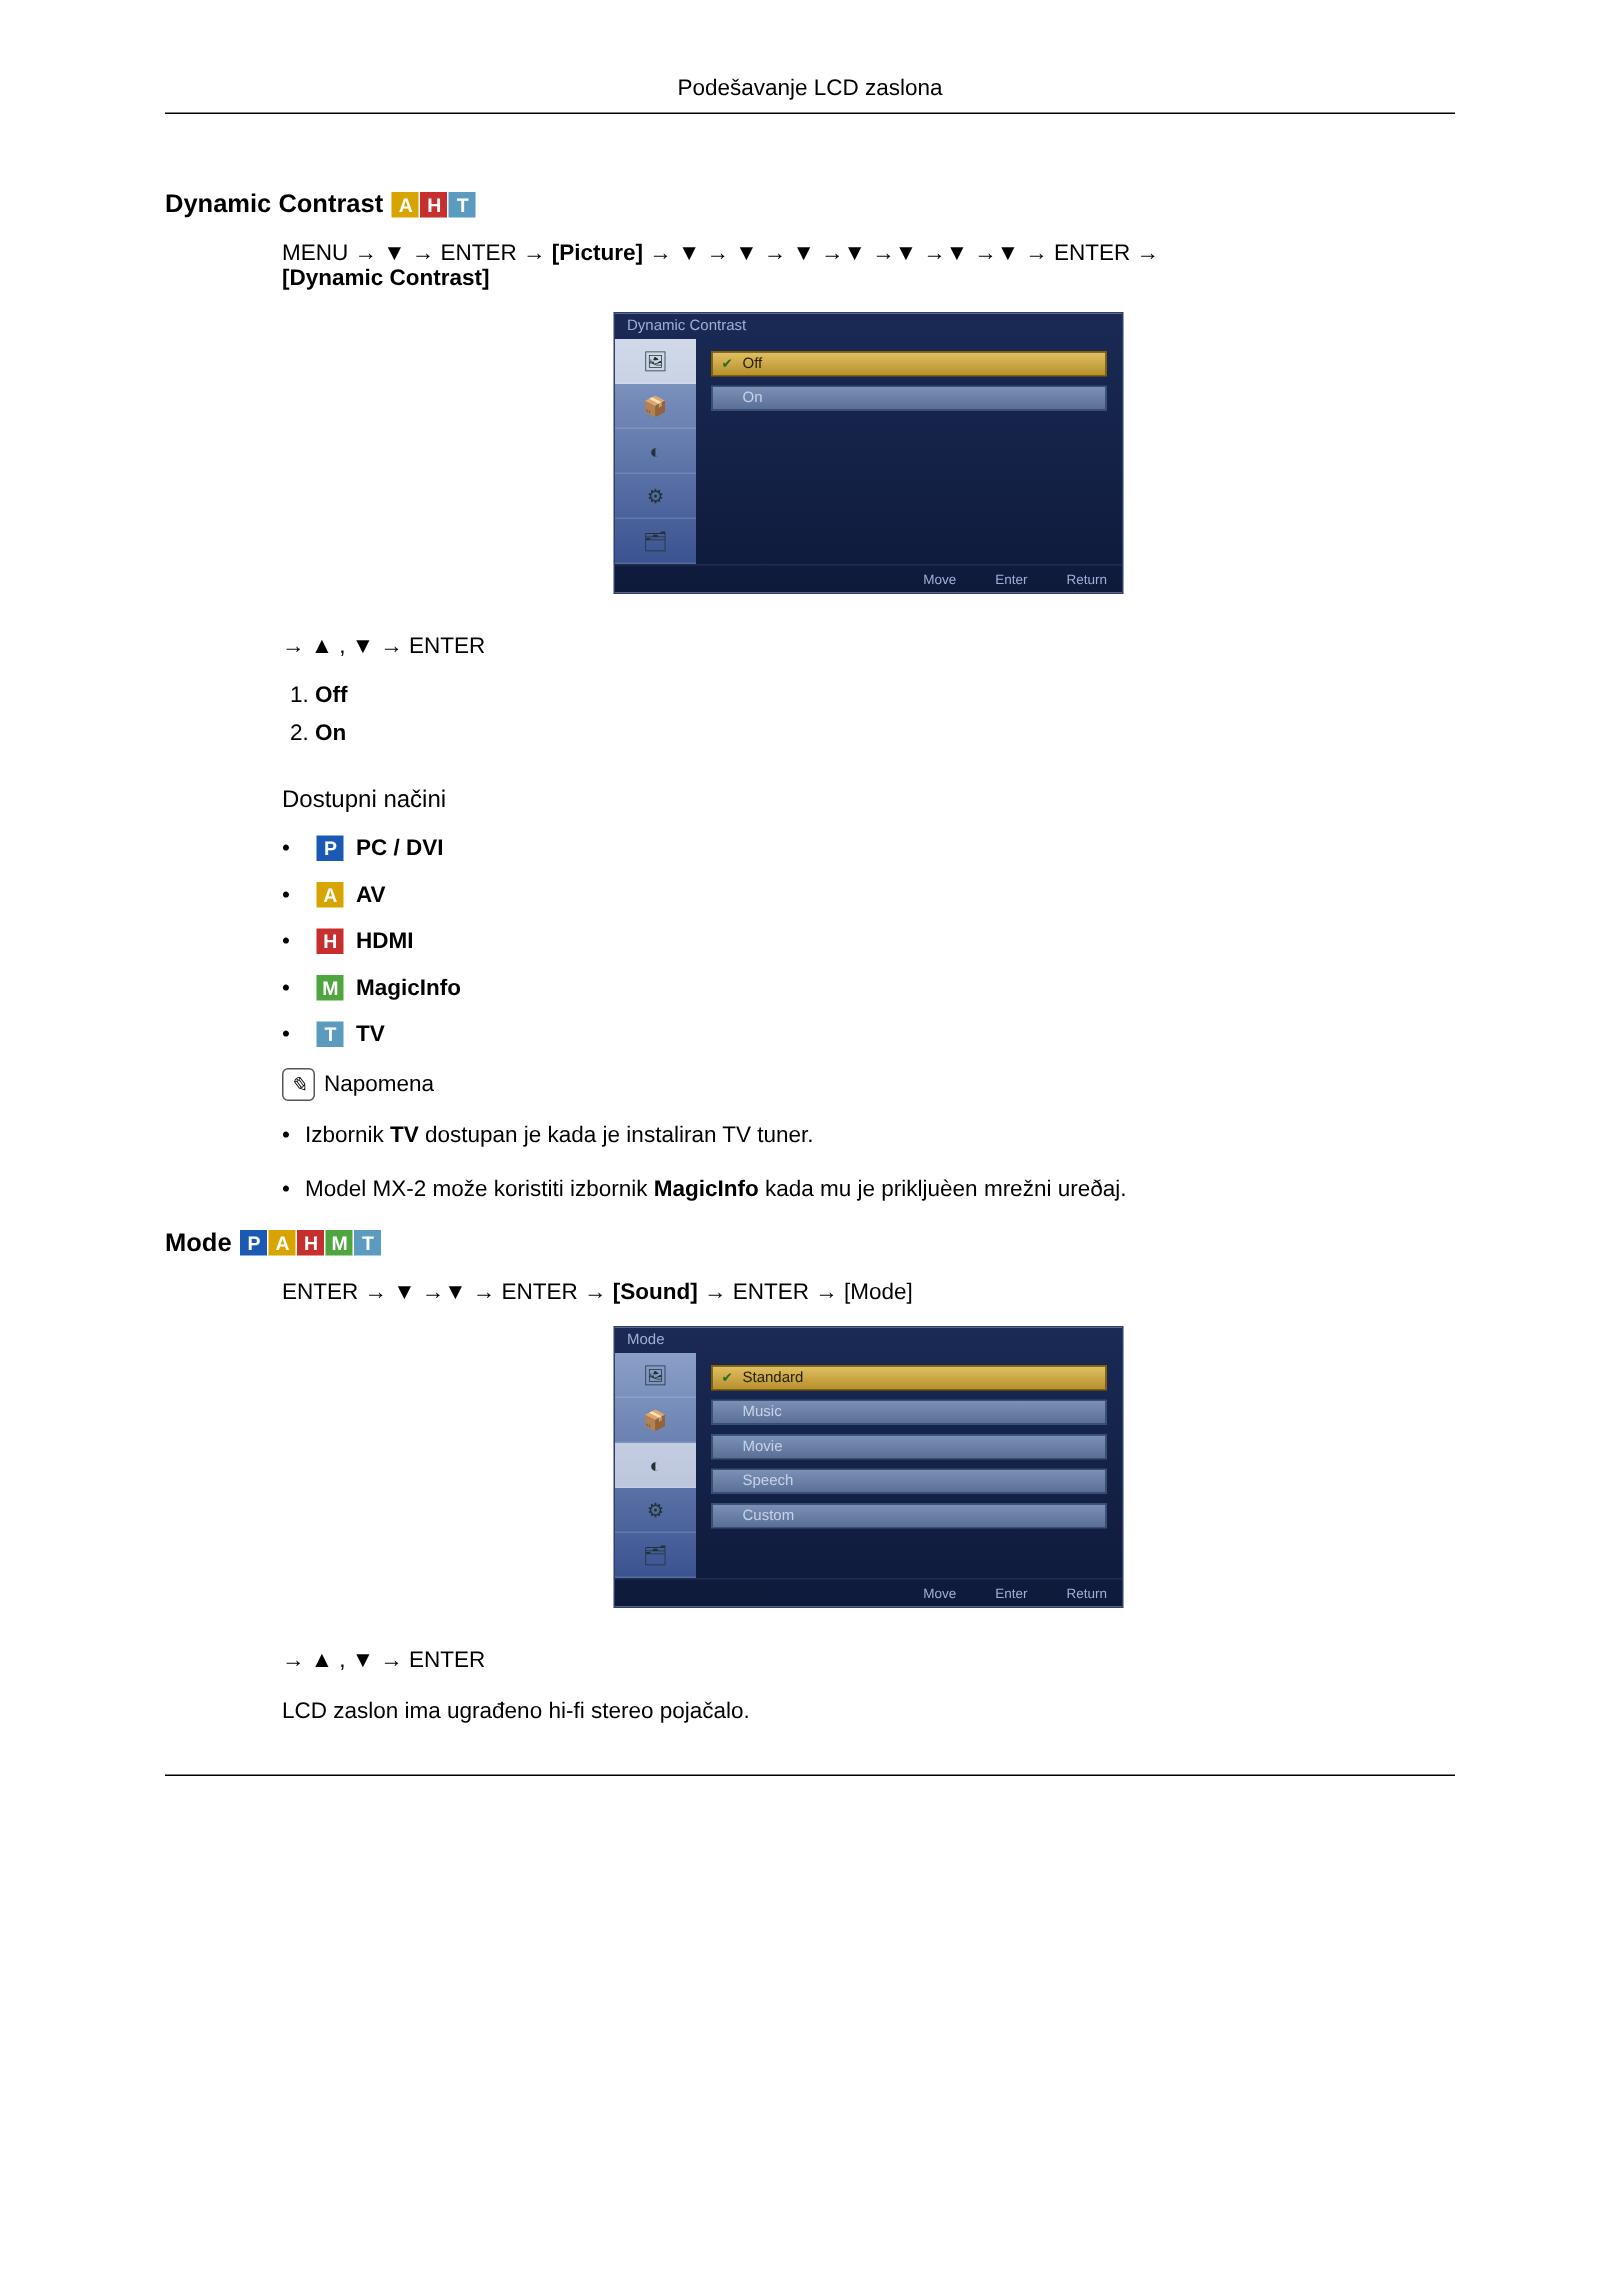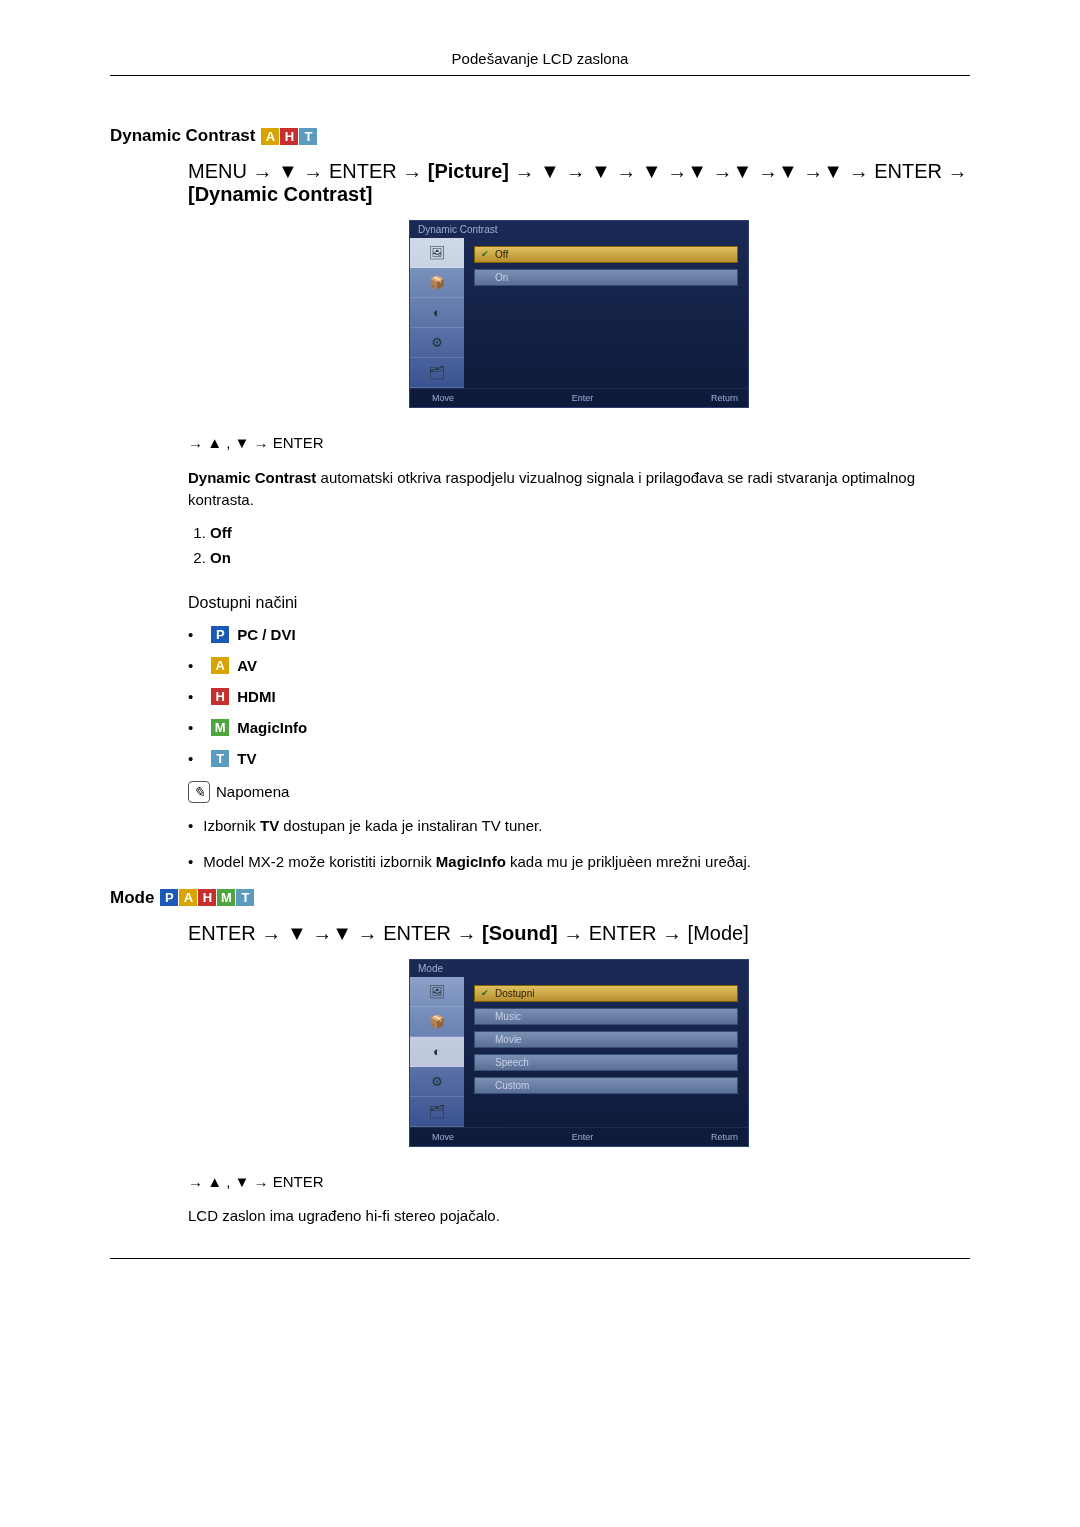--- a/index.html
+++ b/index.html
@@ -26,21 +26,21 @@
   .section-title {
     font-size: 17px;
     font-weight: bold;
     margin-bottom: 14px;
     display: flex;
     align-items: center;
     gap: 6px;
   }
   .indent { margin-left: 78px; }
   .body-text { line-height: 1.5; margin-bottom: 12px; }
-  .nav-line { margin-bottom: 14px; font-size: 20px; }
+  .nav-line { margin-bottom: 14px; font-size: 15px; }
   .nav-line .bold { font-weight: bold; }
   .ol { margin: 10px 0 28px 0; padding-left: 22px; }
   .ol li { margin-bottom: 8px; }
   .ol li .bold { font-weight: bold; }
   .ul { list-style: none; margin: 10px 0 14px 0; }
   .ul li { margin-bottom: 14px; display:flex; align-items:center; gap:8px;}
   .ul li::before { content: "•"; margin-right: 10px; }
   .ul2 { list-style: none; margin: 10px 0 12px 0; }
   .ul2 li { margin-bottom: 14px; display:flex; gap:10px; line-height:1.5;}
   .ul2 li::before { content: "•"; }
@@ -97,21 +97,21 @@
     border:1px solid #806000;
     font-size:10px;
     padding:2px 10px 2px 20px;
     margin-bottom:6px;
     position:relative;
   }
   .osd-opt.dim { background: linear-gradient(#7a91b5,#5a6f95); color:#c8d2e8; border-color:#3a4f75;}
   .osd-opt .tick { position:absolute; left:6px; top:2px; font-size:9px; color:#2a6b2a;}
   .osd-opt.dim .tick { color:#8aa; }
   .osd-foot {
-    display:flex; justify-content:space-between; gap:14px;
+    display:flex; justify-content:flex-end; gap:14px;
     padding:4px 10px; font-size:9px; color:#9fb0d5;
     border-top:1px solid rgba(255,255,255,0.08);
   }
   .osd-foot span::before { content:""; display:inline-block; width:9px; height:9px; margin-right:3px; vertical-align:middle;}
 </style>
 </head>
 <body>
 
 <div class="page-header">
   <span>Podešavanje LCD zaslona</span>
@@ -154,23 +154,20 @@
         <div class="osd-foot">
           <span>Move</span>
           <span>Enter</span>
           <span>Return</span>
         </div>
       </div>
     </div>
 
     <div class="body-text">→ ▲ , ▼ → ENTER</div>
 
-    <div class="body-text">
-      <span class="bold" style="font-weight:bold">Dynamic Contrast</span><span> automatski otkriva raspodjelu vizualnog signala i prilagođava se radi stvaranja optimalnog kontrasta.</span>
-    </div>
 
     <ol class="ol">
       <li><span class="bold" style="font-weight:bold">Off</span></li>
       <li><span class="bold" style="font-weight:bold">On</span></li>
     </ol>
   </div>
 
 
   <div class="indent">
     <div class="sub-title">Dostupni načini</div>
@@ -232,21 +229,21 @@
         <div class="osd-title">Mode</div>
         <div class="osd-body">
           <div class="osd-side">
             <div class="cell">🖼</div>
             <div class="cell">📦</div>
             <div class="cell active">◐</div>
             <div class="cell">⚙</div>
             <div class="cell">🗂</div>
           </div>
           <div class="osd-main">
-            <div class="osd-opt"><span class="tick">✔</span><span>Dostupni</span></div>
+            <div class="osd-opt"><span class="tick">✔</span><span>Standard</span></div>
             <div class="osd-opt dim"><span>Music</span></div>
             <div class="osd-opt dim"><span>Movie</span></div>
             <div class="osd-opt dim"><span>Speech</span></div>
             <div class="osd-opt dim"><span>Custom</span></div>
           </div>
         </div>
         <div class="osd-foot">
           <span>Move</span>
           <span>Enter</span>
           <span>Return</span>

